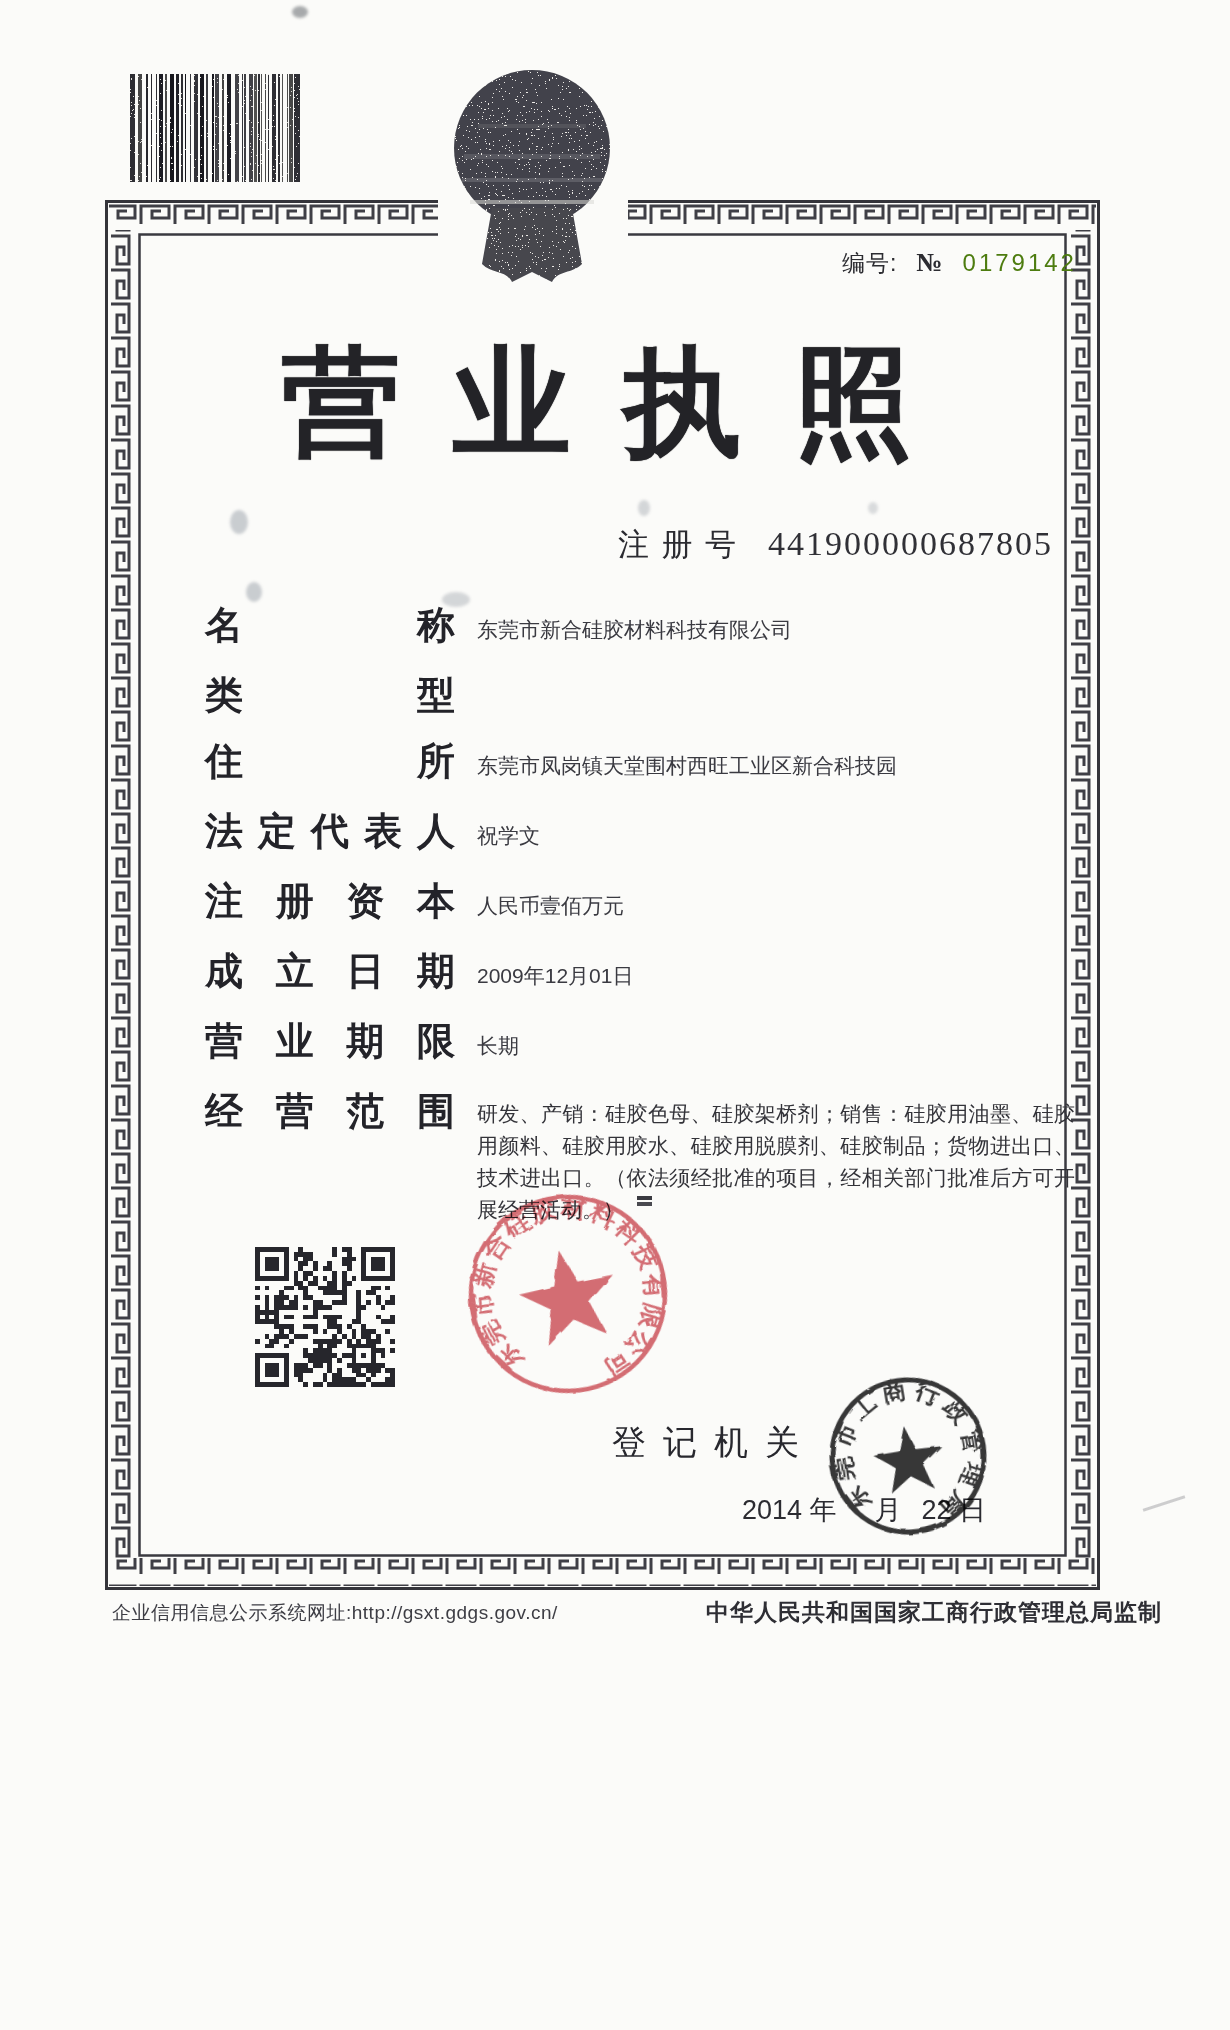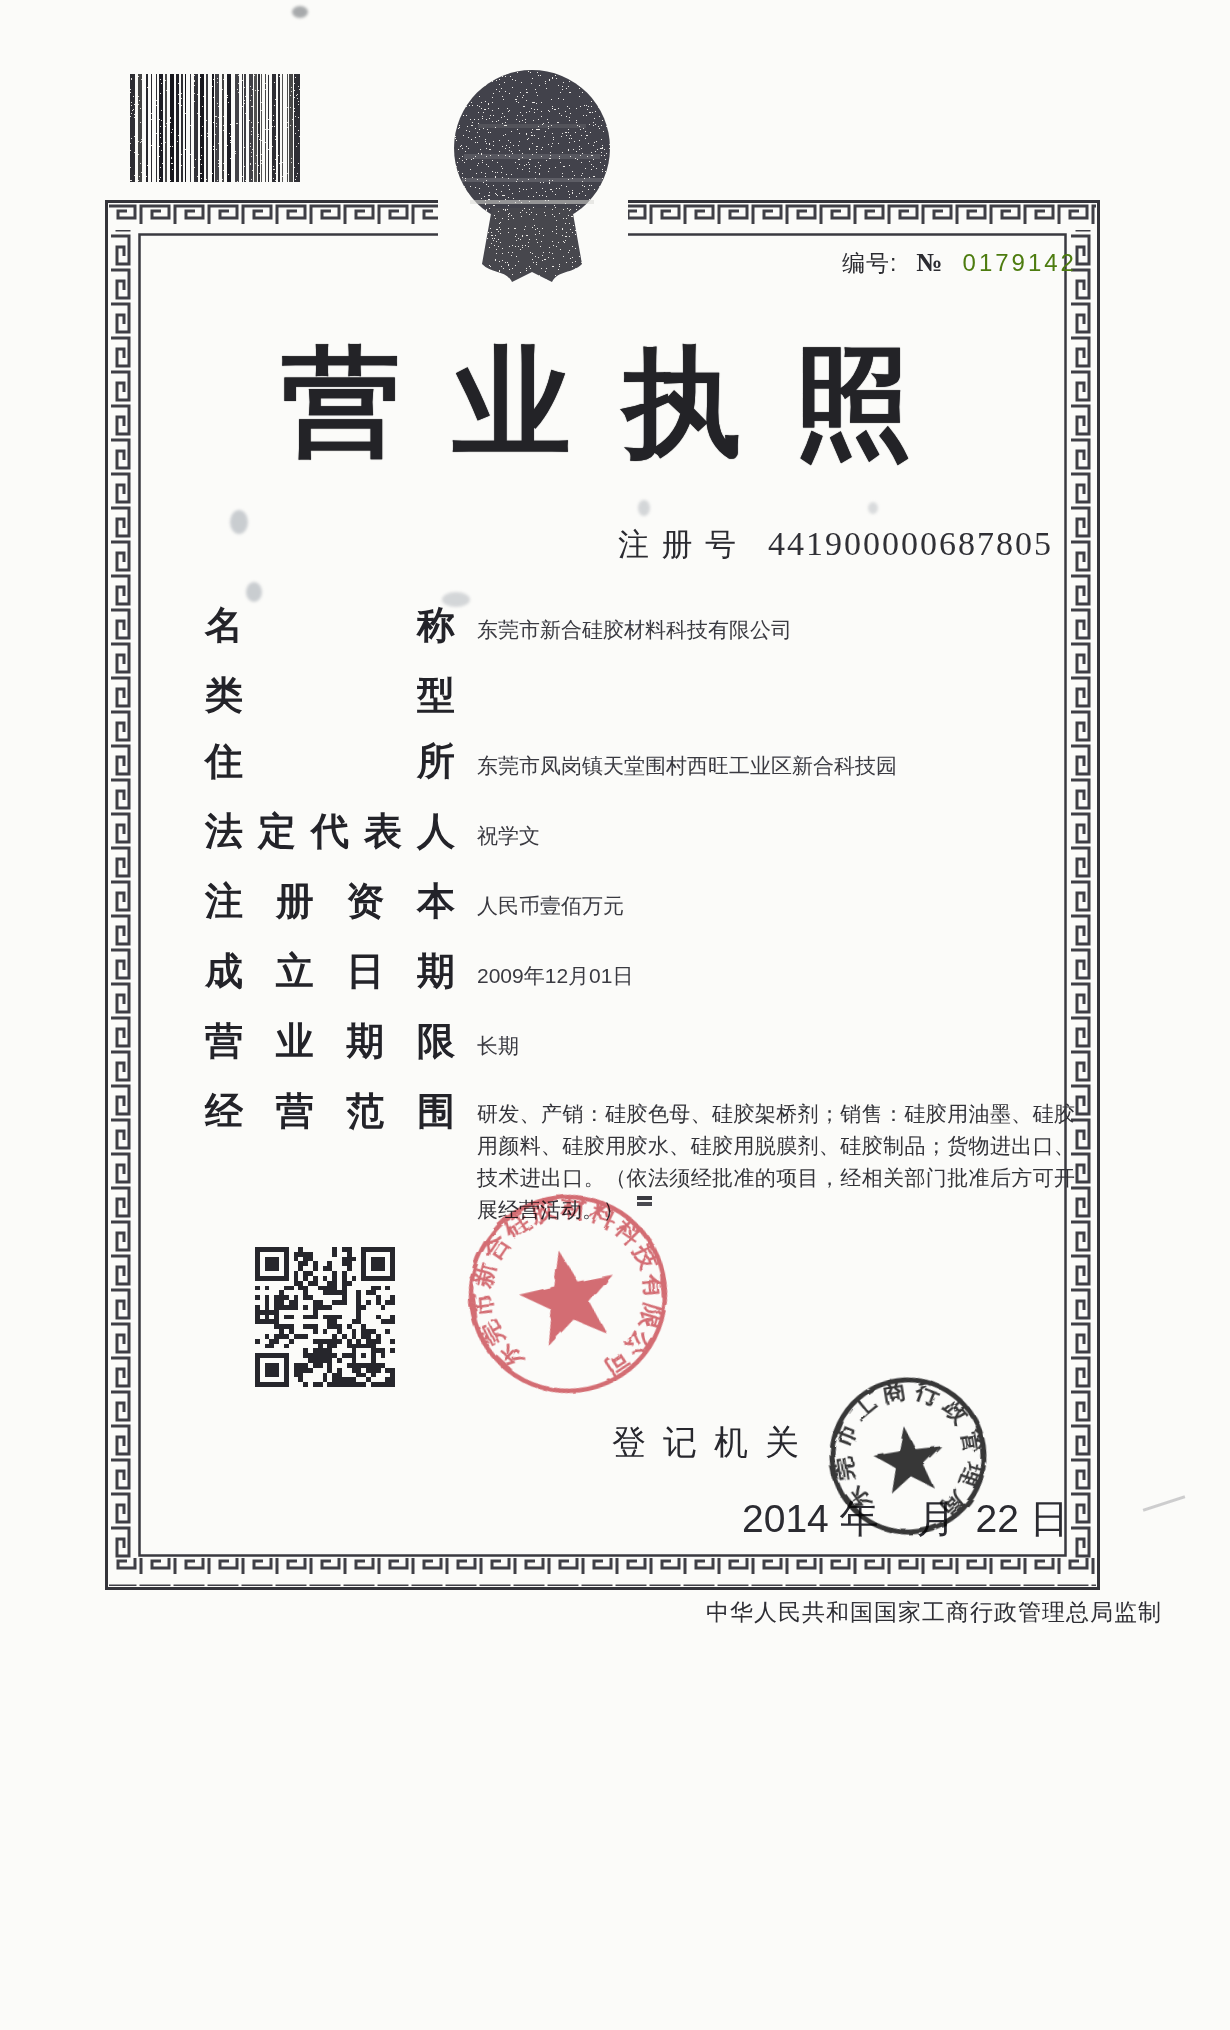--- a/index.html
+++ b/index.html
@@ -36,27 +36,27 @@
   .fvalue{margin-left:22px;font-size:21px;color:#3a3a41;line-height:39px;padding-top:4px;white-space:nowrap;}
   .fvalue.small{font-size:21px;line-height:32px;width:612px;white-space:normal;padding-top:6px;
                 text-align:justify;color:#333339;}
 
   
   .qr{position:absolute;left:255px;top:1246px;z-index:5;}
   .company-seal{position:absolute;left:458px;top:1180px;z-index:6;mix-blend-mode:multiply;opacity:.82;}
   .registry-label{position:absolute;left:612px;top:1420px;z-index:5;font-size:34px;letter-spacing:17px;
                   color:#28282e;font-weight:400;white-space:nowrap;}
   .issue-date{position:absolute;left:742px;top:1492px;z-index:5;display:flex;align-items:flex-end;
-              font-size:39px;color:#2b2b31;white-space:nowrap;}
+              font-size:27px;color:#2b2b31;white-space:nowrap;}
   .issue-date .gap1{display:inline-block;width:38px;}
   .issue-date .gap2{display:inline-block;width:20px;}
   .authority-seal{position:absolute;left:822px;top:1368px;z-index:7;mix-blend-mode:multiply;opacity:.88;}
 
   .footer-url{position:absolute;left:112px;top:1600px;z-index:5;font-size:19px;color:#3d3d44;letter-spacing:.5px;}
-  .footer-issuer{position:absolute;right:68px;top:1597px;z-index:5;font-size:23px;font-weight:400;color:#2e2e34;letter-spacing:1px;}
+  .footer-issuer{position:absolute;right:68px;top:1597px;z-index:5;font-size:23px;font-weight:700;color:#2e2e34;letter-spacing:1px;}
 
   
   .smudge{position:absolute;border-radius:50%;filter:blur(1.5px);z-index:1;}
   .scope-mark{position:absolute;left:637px;top:1196px;width:15px;height:4px;background:#3a3a40;z-index:5;
               box-shadow:0 6px 0 #4a4a50;}
   .pen-dash{position:absolute;left:1142px;top:1502px;width:44px;height:3px;background:#8a8a90;opacity:.4;
             transform:rotate(-18deg);z-index:1;filter:blur(.5px);}
 </style>
 </head>
 <body>
@@ -586,20 +586,21 @@
       <path id="blkArc" d="M45,129 A58,58 0 1,1 127,129 A58,58 0 0,1 45,129" fill="none"></path>
       <text font-size="24" font-weight="bold" fill="#1c1c1f" letter-spacing="6" font-family="Liberation Sans, sans-serif">
         <textPath href="#blkArc" xlink:href="#blkArc">东莞市工商行政管理局</textPath>
       </text>
       <g transform="translate(86,94) scale(0.75)">
         <path d="M0,-48 L11.3,-15.5 L45.7,-14.8 L18.3,5.9 L28.2,38.8 L0,19.2 L-28.2,38.8 L-18.3,5.9 L-45.7,-14.8 L-11.3,-15.5 Z" fill="#1c1c1f"></path>
       </g>
     </g>
   </svg>
 
+  <div class="footer-url">企业信用信息公示系统网址:http://gsxt.gdgs.gov.cn/</div>
   <div class="footer-issuer">中华人民共和国国家工商行政管理总局监制</div>
 
   <div class="smudge" style="left:230px;top:510px;width:18px;height:24px;background:#8e96a0;opacity:.45;"></div>
   <div class="smudge" style="left:246px;top:582px;width:16px;height:20px;background:#8e96a0;opacity:.45;"></div>
   <div class="smudge" style="left:442px;top:592px;width:28px;height:15px;background:#9aa0a8;opacity:.4;"></div>
   <div class="smudge" style="left:638px;top:500px;width:12px;height:16px;background:#9aa0a8;opacity:.4;"></div>
   <div class="smudge" style="left:868px;top:502px;width:10px;height:12px;background:#9aa0a8;opacity:.35;"></div>
   <div class="smudge" style="left:292px;top:6px;width:16px;height:12px;background:#555a60;opacity:.5;"></div>
   <div class="pen-dash"></div>
 

